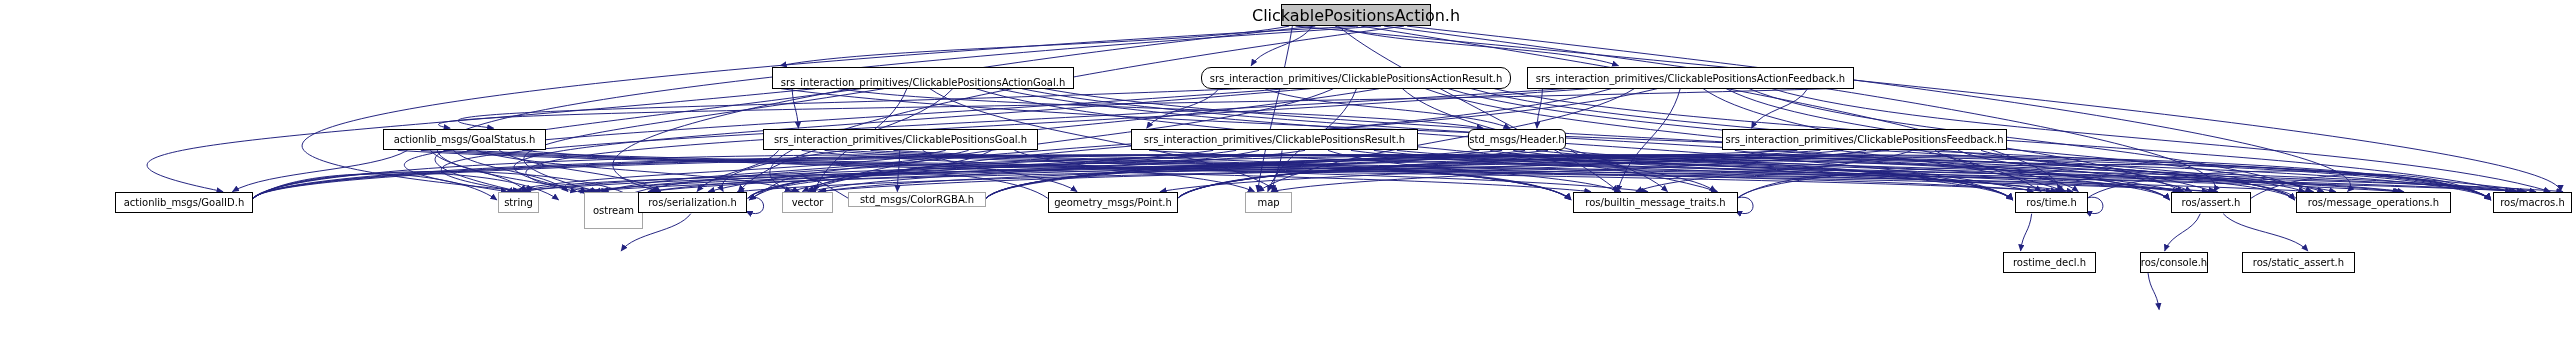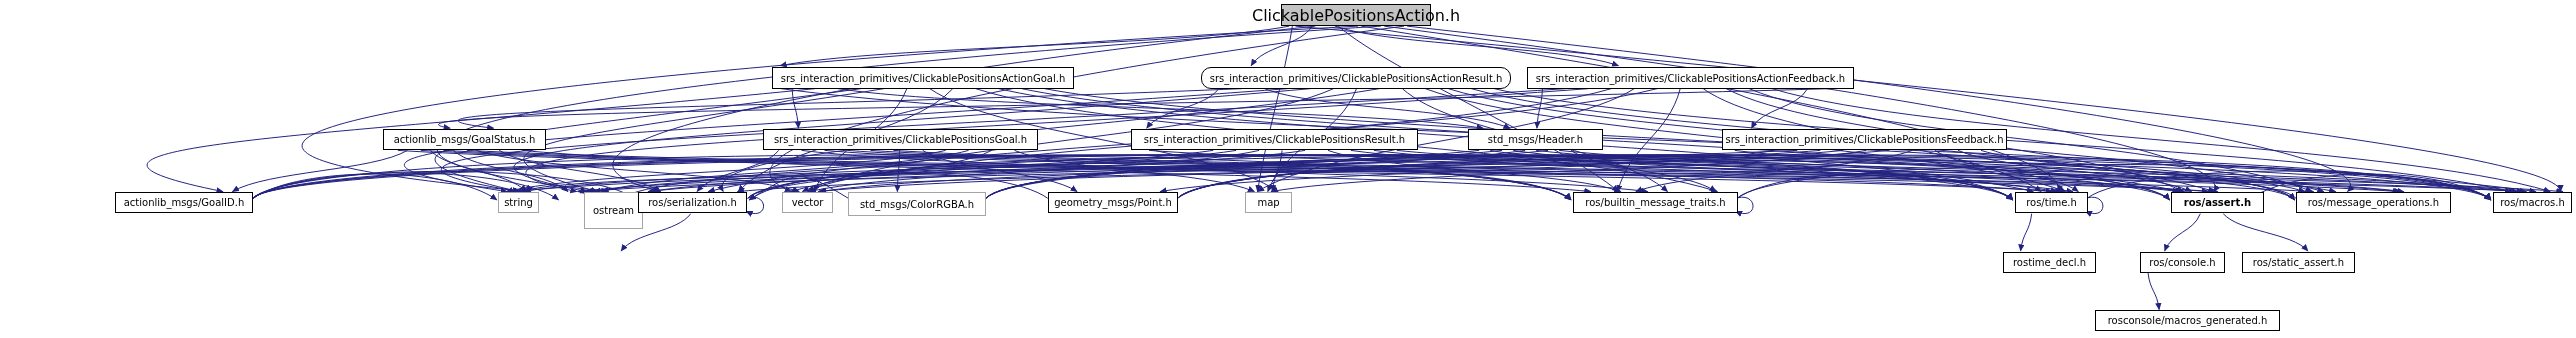--- a/index.html
+++ b/index.html
@@ -160,89 +160,86 @@
       <path d="M 2636,250.5 C 2696,204.25 3086,204.25 3146,252.5" fill="none" stroke="#22227f" stroke-width="1.25" marker-end="url(#arw)"></path>
       <path d="M 2779,270 C 2770,293.5 2743,293.5 2734,317" fill="none" stroke="#22227f" stroke-width="1.25" marker-end="url(#arw)"></path>
       <path d="M 2808,270 C 2829.4,293.5 2893.6,293.5 2915,317" fill="none" stroke="#22227f" stroke-width="1.25" marker-end="url(#arw)"></path>
       <path d="M 2843,250.5 C 2903,209.425 3086,209.425 3146,252.5" fill="none" stroke="#22227f" stroke-width="1.25" marker-end="url(#arw)"></path>
       <path d="M 2713,345 C 2715.8,368 2724.2,368 2727,391" fill="none" stroke="#22227f" stroke-width="1.25" marker-end="url(#arw)"></path>
       <path d="M 2900,250.5 C 2840,177 843,177 783,252.5" fill="none" stroke="#22227f" stroke-width="1.25" marker-end="url(#arw)"></path>
     </svg>
 <div class="node root" style="left: 1281px; top: 4px; width: 150px; height: 22px;">
       <span>ClickablePositionsAction.h</span>
     </div>
-    <div class="node" style="left: 772px; top: 67px; width: 302px; height: 22px;">
+    <div class="node" style="left: 772px; top: 67px; width: 302px; height: 22px; align-items: flex-end;">
       <span>srs_interaction_primitives/ClickablePositionsActionGoal.h</span>
     </div>
     <div class="node" style="left: 1201px; top: 67px; width: 310px; height: 22px; border-radius: 10px;">
       <span>srs_interaction_primitives/ClickablePositionsActionResult.h</span>
     </div>
     <div class="node" style="left: 1527px; top: 67px; width: 327px; height: 22px;">
       <span>srs_interaction_primitives/ClickablePositionsActionFeedback.h</span>
     </div>
     <div class="node" style="left: 383px; top: 129px; width: 163px; height: 21.4px;">
       <span>actionlib_msgs/GoalStatus.h</span>
     </div>
     <div class="node" style="left: 763px; top: 129px; width: 275px; height: 21.4px;">
       <span>srs_interaction_primitives/ClickablePositionsGoal.h</span>
     </div>
     <div class="node" style="left: 1131px; top: 129px; width: 287px; height: 21.4px;">
       <span>srs_interaction_primitives/ClickablePositionsResult.h</span>
     </div>
-    <div class="node" style="left: 1468px; top: 129px; width: 135px; height: 21.4px;">
+    <div class="node" style="left: 1468px; top: 129px; width: 98px; height: 21.4px; border-radius: 6px;">
       <span>std_msgs/Header.h</span>
     </div>
     <div class="node" style="left: 1722px; top: 129px; width: 285px; height: 21.4px;">
       <span>srs_interaction_primitives/ClickablePositionsFeedback.h</span>
     </div>
     <div class="node" style="left: 115px; top: 192px; width: 138px; height: 21.4px;">
       <span>actionlib_msgs/GoalID.h</span>
     </div>
     <div class="node gray" style="left: 498px; top: 192px; width: 41px; height: 21.4px;">
       <span>string</span>
     </div>
     <div class="node gray" style="left: 584px; top: 192px; width: 59px; height: 37px;">
       <span>ostream</span>
     </div>
     <div class="node" style="left: 638px; top: 192px; width: 109px; height: 21.4px;">
       <span>ros/serialization.h</span>
     </div>
     <div class="node gray" style="left: 782px; top: 192px; width: 51px; height: 21.4px;">
       <span>vector</span>
     </div>
-    <div class="node gray" style="left: 848px; top: 192px; width: 138px; height: 24px;">
+    <div class="node gray" style="left: 848px; top: 192px; width: 138px; height: 15px;">
       <span>std_msgs/ColorRGBA.h</span>
     </div>
     <div class="node" style="left: 1048px; top: 192px; width: 130px; height: 21.4px;">
       <span>geometry_msgs/Point.h</span>
     </div>
     <div class="node gray" style="left: 1245px; top: 192px; width: 47px; height: 21.4px;">
       <span>map</span>
     </div>
     <div class="node" style="left: 1573px; top: 192px; width: 165px; height: 21.4px;">
       <span>ros/builtin_message_traits.h</span>
     </div>
     <div class="node" style="left: 2015px; top: 192px; width: 73px; height: 21.4px;">
       <span>ros/time.h</span>
     </div>
-    <div class="node" style="left: 2171px; top: 192px; width: 93px; height: 21.4px; font-weight: bold;">
+    <div class="node" style="left: 2171px; top: 192px; width: 80px; height: 21.4px;">
       <span>ros/assert.h</span>
     </div>
     <div class="node" style="left: 2296px; top: 192px; width: 155px; height: 21.4px;">
       <span>ros/message_operations.h</span>
     </div>
     <div class="node" style="left: 2493px; top: 192px; width: 79px; height: 21.4px;">
       <span>ros/macros.h</span>
     </div>
     <div class="node" style="left: 2003px; top: 252px; width: 93px; height: 21.4px;">
       <span>rostime_decl.h</span>
     </div>
-    <div class="node" style="left: 2140px; top: 252px; width: 85px; height: 21.4px;">
+    <div class="node" style="left: 2140px; top: 252px; width: 68px; height: 21.4px;">
       <span>ros/console.h</span>
     </div>
     <div class="node" style="left: 2242px; top: 252px; width: 113px; height: 21.4px;">
       <span>ros/static_assert.h</span>
-    </div>
-    <div class="node" style="left: 2095px; top: 310px; width: 185px; height: 21.4px;">
-      <span>rosconsole/macros_generated.h</span>
     </div>
   </div>
 
 
 </body></html>

